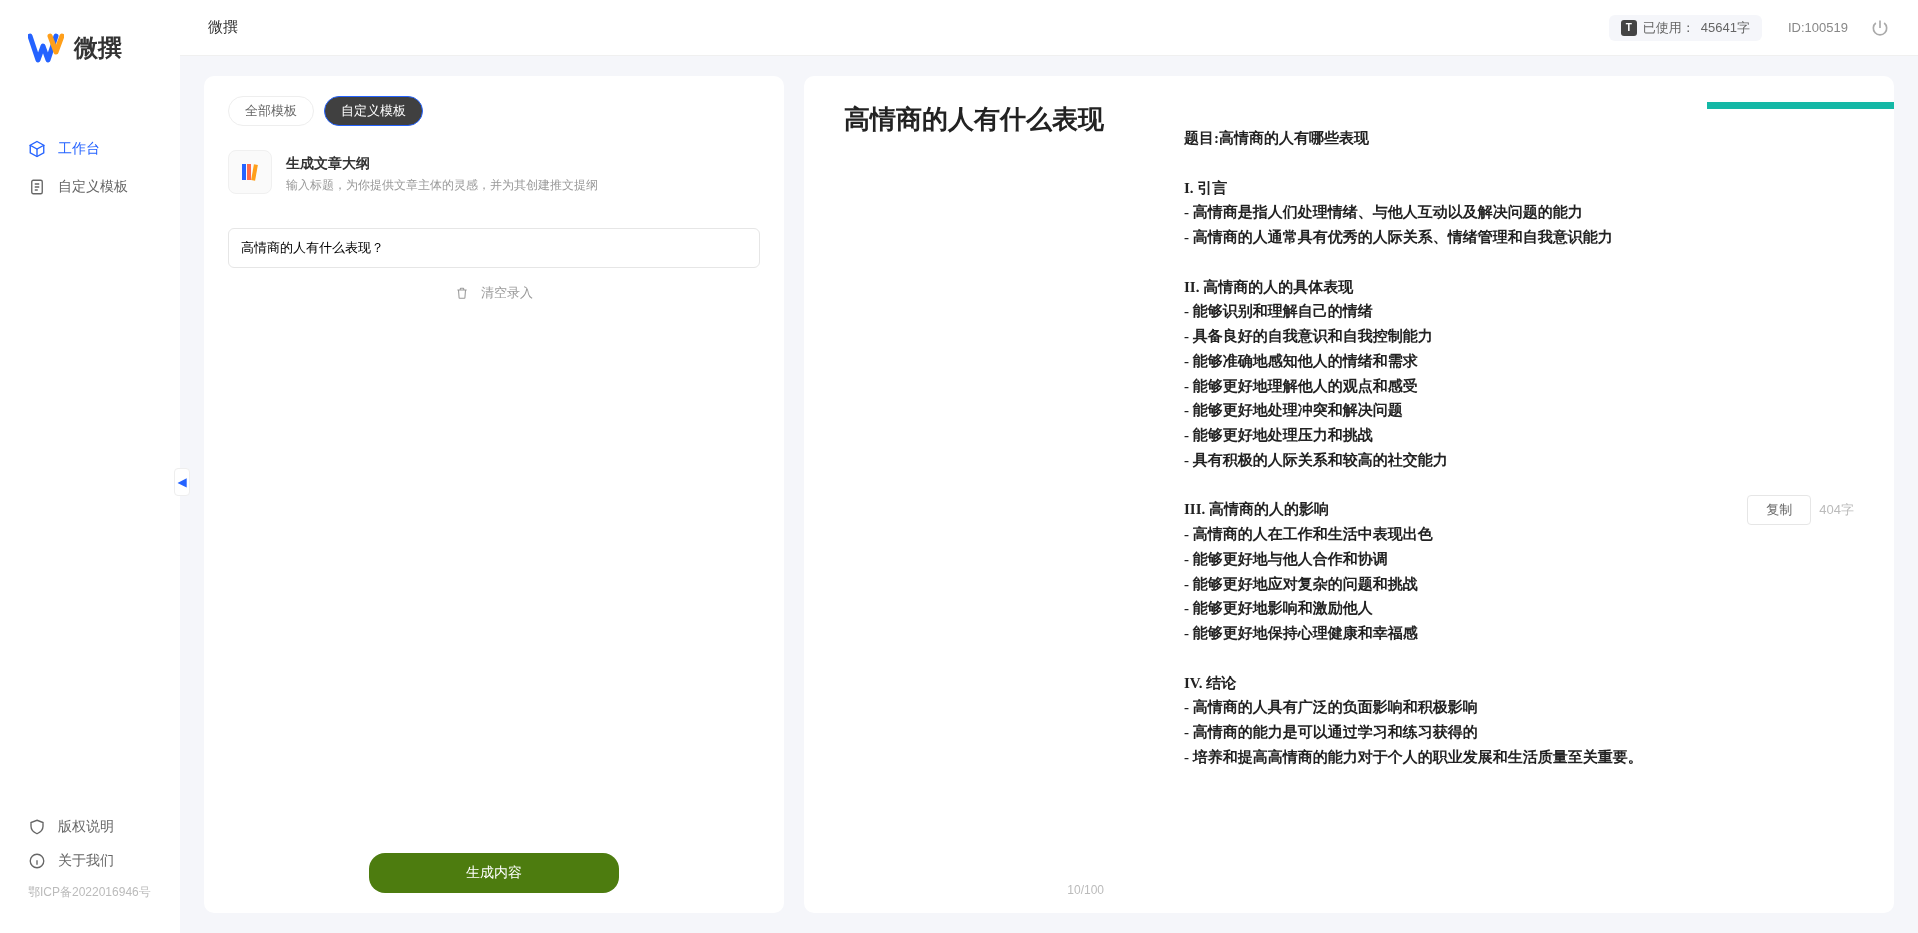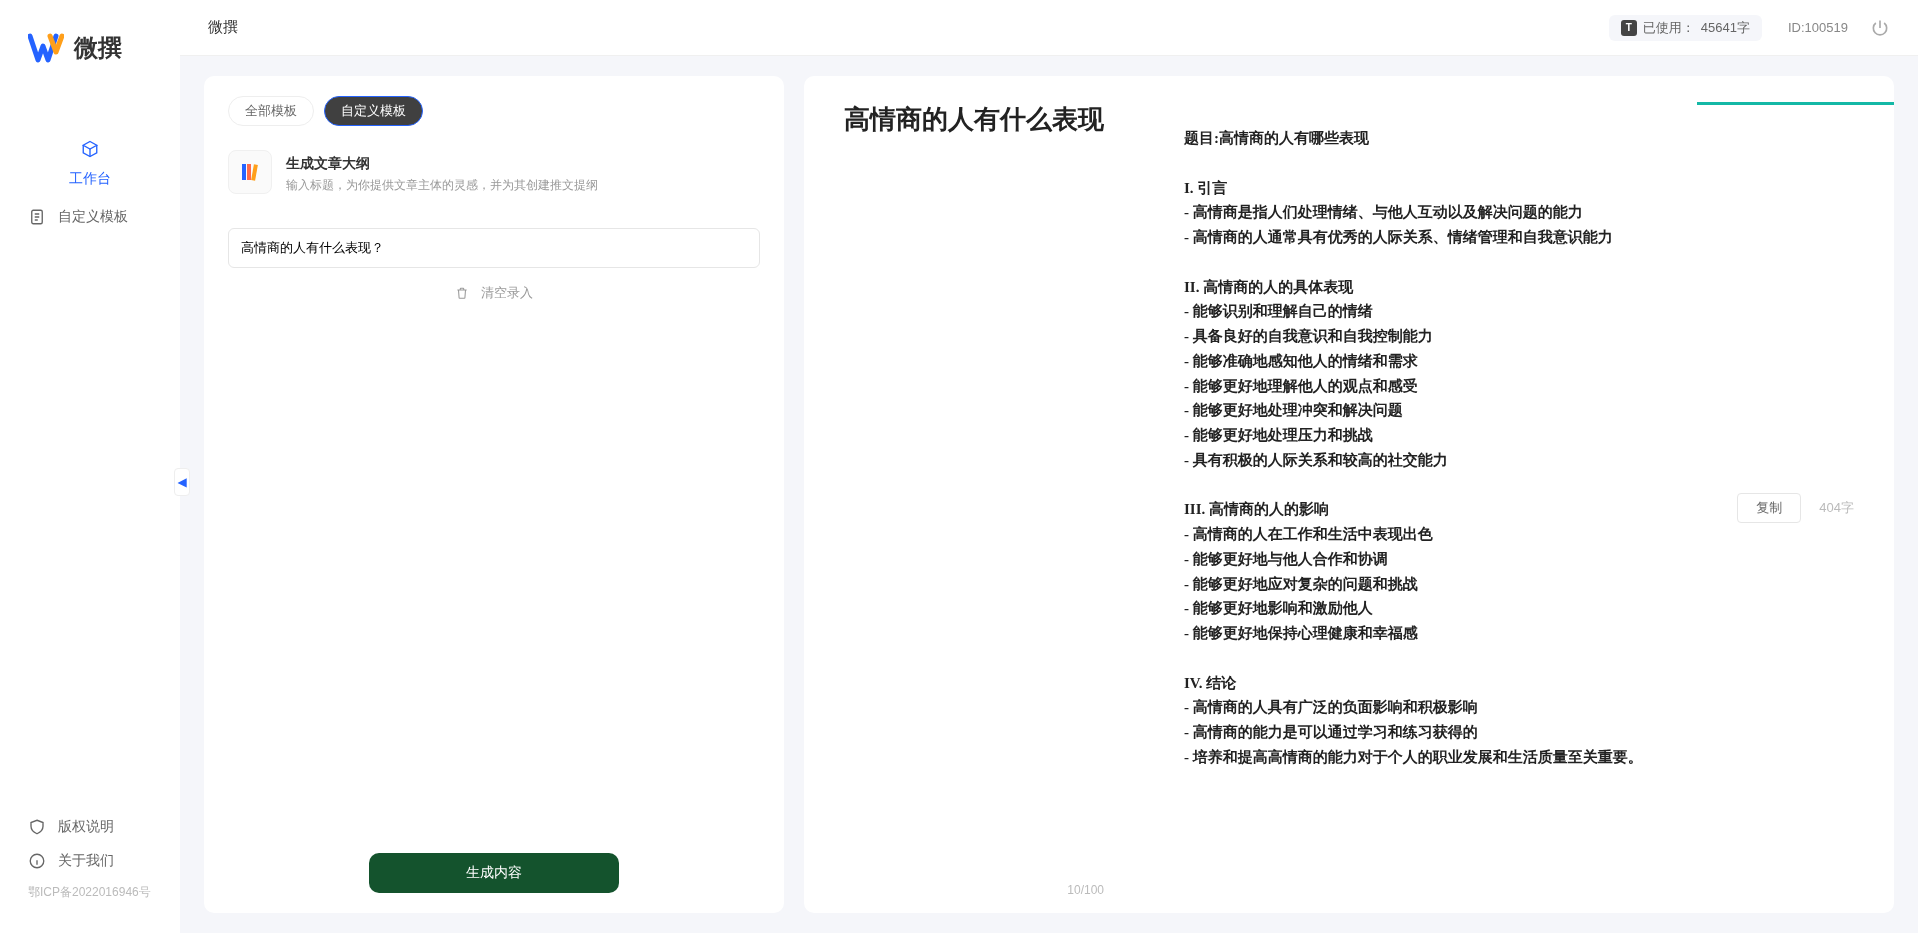--- a/index.html
+++ b/index.html
@@ -7,21 +7,21 @@
 
 .app { display: flex; width: 1918px; height: 933px; overflow: hidden; }
 
 
 .sidebar { width: 180px; background: #fff; display: flex; flex-direction: column; position: relative; }
 .logo-area { padding: 30px 28px 24px; display: flex; align-items: center; gap: 10px; }
 .logo-mark { width: 36px; height: 36px; }
 .logo-text { font-size: 24px; font-weight: 700; color: #333; }
 .nav { flex: 1; padding-top: 40px; }
 .nav-item { display: flex; align-items: center; gap: 12px; padding: 10px 28px; cursor: pointer; color: #666; }
-.nav-item.active { color: #2563ff; flex-direction: column; }
+.nav-item.active { color: #2563ff; }
 .nav-item .icon { width: 18px; height: 18px; display: inline-flex; align-items: center; justify-content: center; }
 .sidebar-footer { padding-bottom: 20px; }
 .sidebar-footer .nav-item { padding: 8px 28px; }
 .icp { padding: 6px 28px 12px; font-size: 12px; color: #bbb; }
 
 .collapse-handle { position: absolute; right: -10px; top: 468px; width: 16px; height: 28px; background: #fff; border: 1px solid #eee; border-radius: 4px; display: flex; align-items: center; justify-content: center; cursor: pointer; color: #2563ff; font-size: 12px; }
 
 
 .main { flex: 1; display: flex; flex-direction: column; }
 .topbar { height: 56px; background: #fff; display: flex; align-items: center; padding: 0 28px; border-bottom: 1px solid #f0f0f0; }
@@ -45,29 +45,29 @@
 .template-info .t-desc { font-size: 12px; color: #999; }
 
 .field-block { padding: 14px 24px 0; }
 .field-header { display: flex; justify-content: space-between; align-items: center; margin-bottom: 8px; }
 .field-label { font-size: 13px; color: #555; }
 .field-count { font-size: 12px; color: #bbb; }
 .text-input { width: 100%; height: 40px; border: 1px solid #e6e6e6; border-radius: 6px; padding: 0 12px; font-size: 13px; outline: none; }
 .clear-input { text-align: center; margin-top: 16px; font-size: 13px; color: #999; cursor: pointer; display:flex; align-items:center; justify-content:center; gap:12px; }
 
 .panel-left-footer { margin-top: auto; padding: 0 24px; }
-.generate-btn { display: block; margin: 0 auto; width: 250px; height: 40px; background: #14532d; color: #fff; border: none; border-radius: 10px; font-size: 14px; cursor: pointer; }
+.generate-btn { display: block; margin: 0 auto; width: 250px; height: 40px; background: #4d7c0f; color: #fff; border: none; border-radius: 16px; font-size: 14px; cursor: pointer; }
 
 
 .panel-right { flex: 1; background: #fff; border-radius: 10px; display: flex; padding: 26px 0 16px; }
 .doc-header { position: relative; padding: 0 40px 10px; }
 .doc-title { text-align: center; font-family: "SimSun", serif; font-size: 26px; font-weight: 600; color: #222; }
 .title-count { position: absolute; right: 40px; bottom: 0; font-size: 12px; color: #bbb; }
 .doc-body { flex: 1; padding: 24px 40px 10px; font-family: "SimSun", serif; font-size: 15px; line-height: 1.65; color: #222; white-space: pre-line; overflow:auto;font-weight:bold; }
-.doc-footer { border-top: 3px solid #14b8a6; padding: 14px 40px 0; display: flex; justify-content: flex-end; align-items: center; gap: 18px; }
+.doc-footer { border-top: 7px solid #14b8a6; padding: 14px 40px 0; display: flex; justify-content: flex-end; align-items: center; gap: 8px; }
 .copy-btn { padding: 5px 18px; border: 1px solid #e6e6e6; background: #fff; border-radius: 4px; font-size: 13px; cursor: pointer; color: #666; }
 .word-count { font-size: 13px; color: #bbb; }
 
 svg { display: block; }
 </style>
 </head>
 <body>
 
 <div class="app">
 

